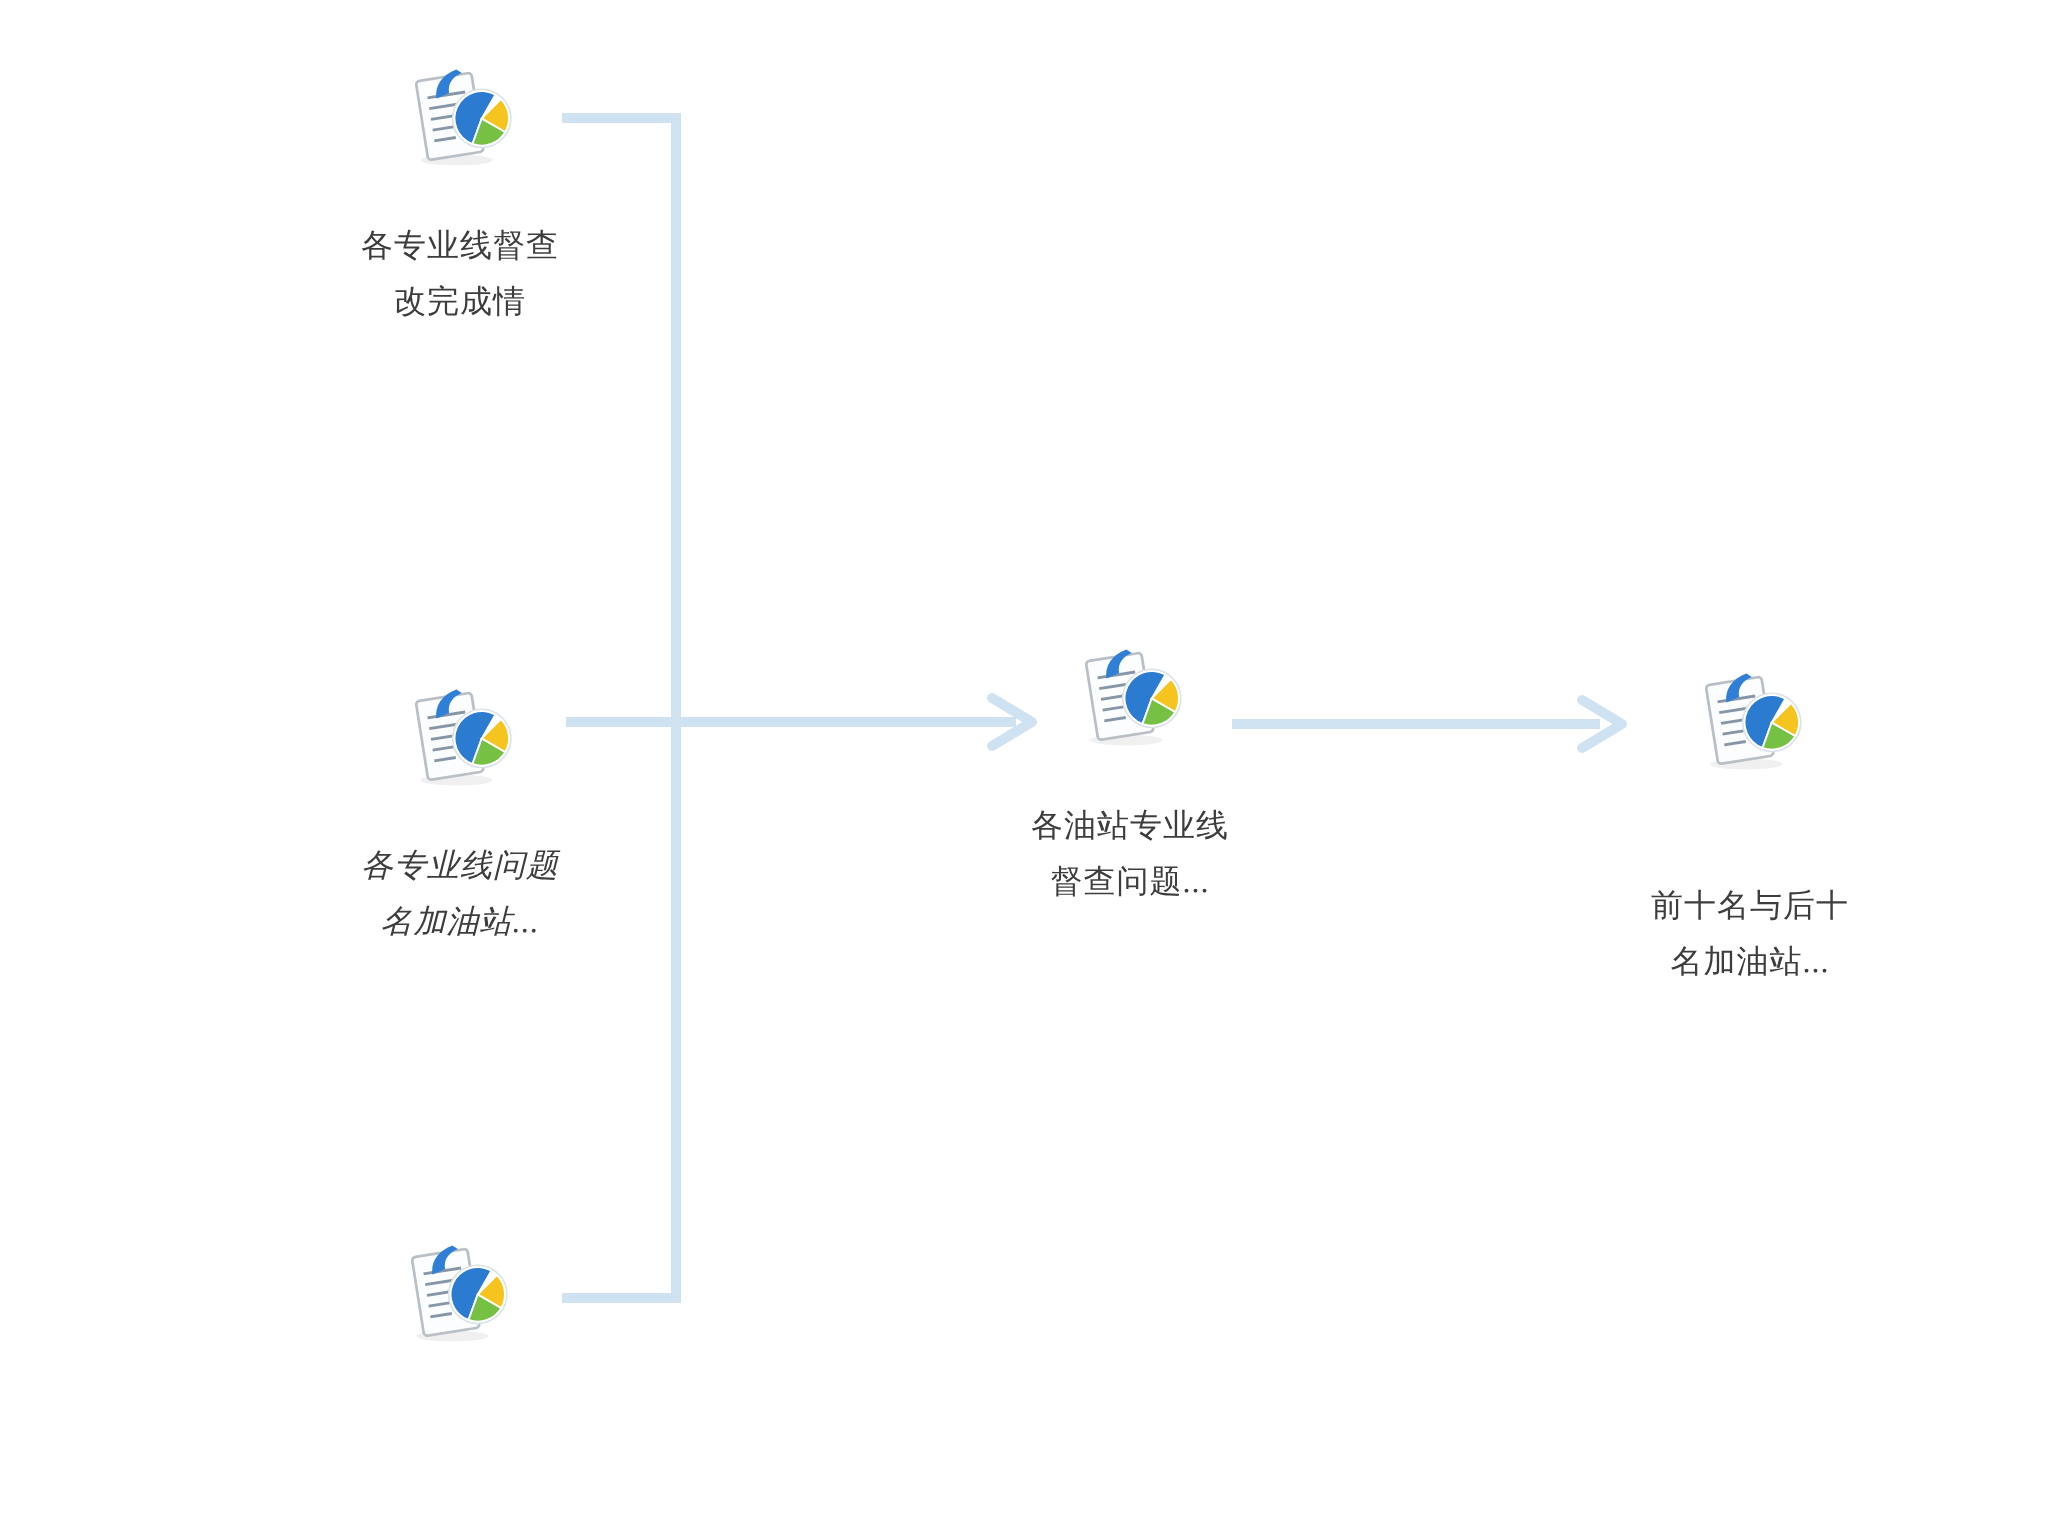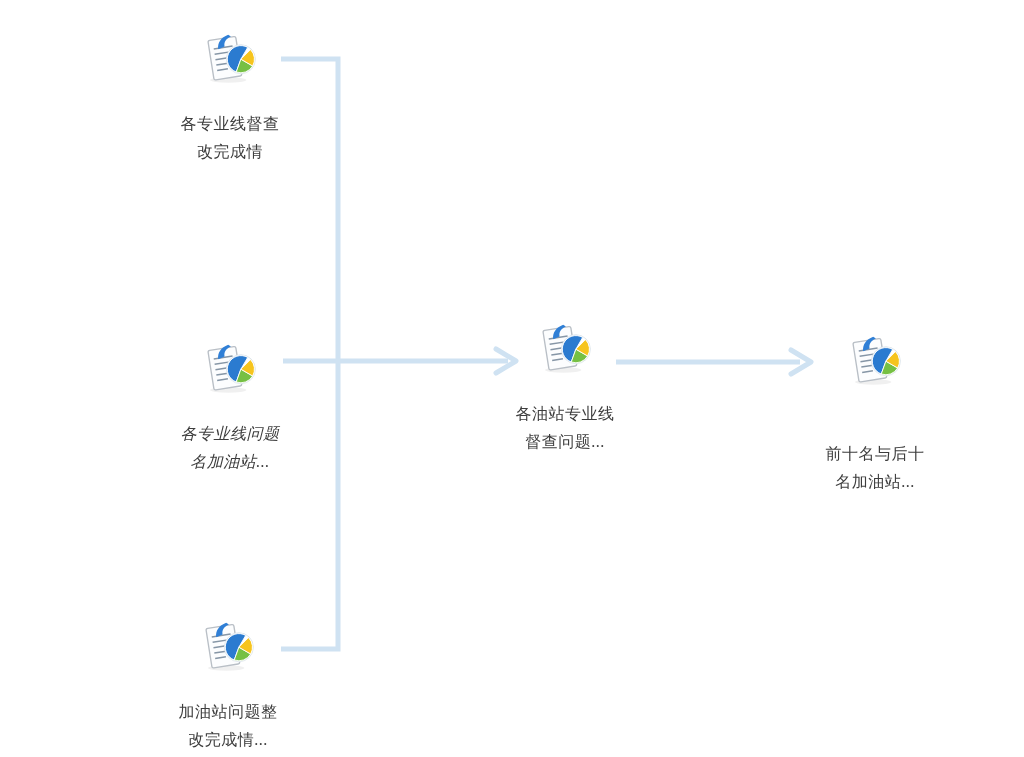--- a/index.html
+++ b/index.html
@@ -97,24 +97,20 @@
       <line x1="16" y1="29" x2="37" y2="29" stroke="#8696a6" stroke-width="1.6"></line>
       <line x1="16" y1="35" x2="33" y2="35" stroke="#8696a6" stroke-width="1.6"></line>
       <line x1="16" y1="41" x2="28" y2="41" stroke="#8696a6" stroke-width="1.6"></line>
     </g>
     <path d="M30,3 C22,6 18,12 19,19 L26,16 C25,11 28,7 33,5 Z" fill="#2f7fd6"></path>
     <circle cx="44" cy="30" r="16" fill="#ffffff" stroke="#dbe3ea" stroke-width="1"></circle>
     <path d="M44,30 L51.5,17 A15,15 0 1 0 38.9,44.1 Z" fill="#2b7bd0" stroke="#ffffff" stroke-width="1"></path>
     <path d="M44,30 L38.9,44.1 A15,15 0 0 0 57,37.5 Z" fill="#76c043" stroke="#ffffff" stroke-width="1"></path>
     <path d="M44,30 L57,37.5 A15,15 0 0 0 54.6,19.4 Z" fill="#f6c41e" stroke="#ffffff" stroke-width="1"></path>
   </svg>
-  <div class="label">
-    <div>加油站问题整</div>
-    <div>改完成情...</div>
-  </div>
 </div>
 
 <div class="node" style="left:485px;top:322px;">
   <svg class="doc-icon" viewBox="0 0 64 64" width="58" height="58">
     <ellipse cx="30" cy="53" rx="20" ry="3" fill="#000000" opacity="0.06"></ellipse>
     <g transform="rotate(-9 26 30)">
       <rect x="11" y="7" width="31" height="44" rx="2" fill="#fcfdfe" stroke="#b9bfc6" stroke-width="1.5"></rect>
       <line x1="16" y1="17" x2="37" y2="17" stroke="#8696a6" stroke-width="1.6"></line>
       <line x1="16" y1="23" x2="37" y2="23" stroke="#8696a6" stroke-width="1.6"></line>
       <line x1="16" y1="29" x2="37" y2="29" stroke="#8696a6" stroke-width="1.6"></line>

